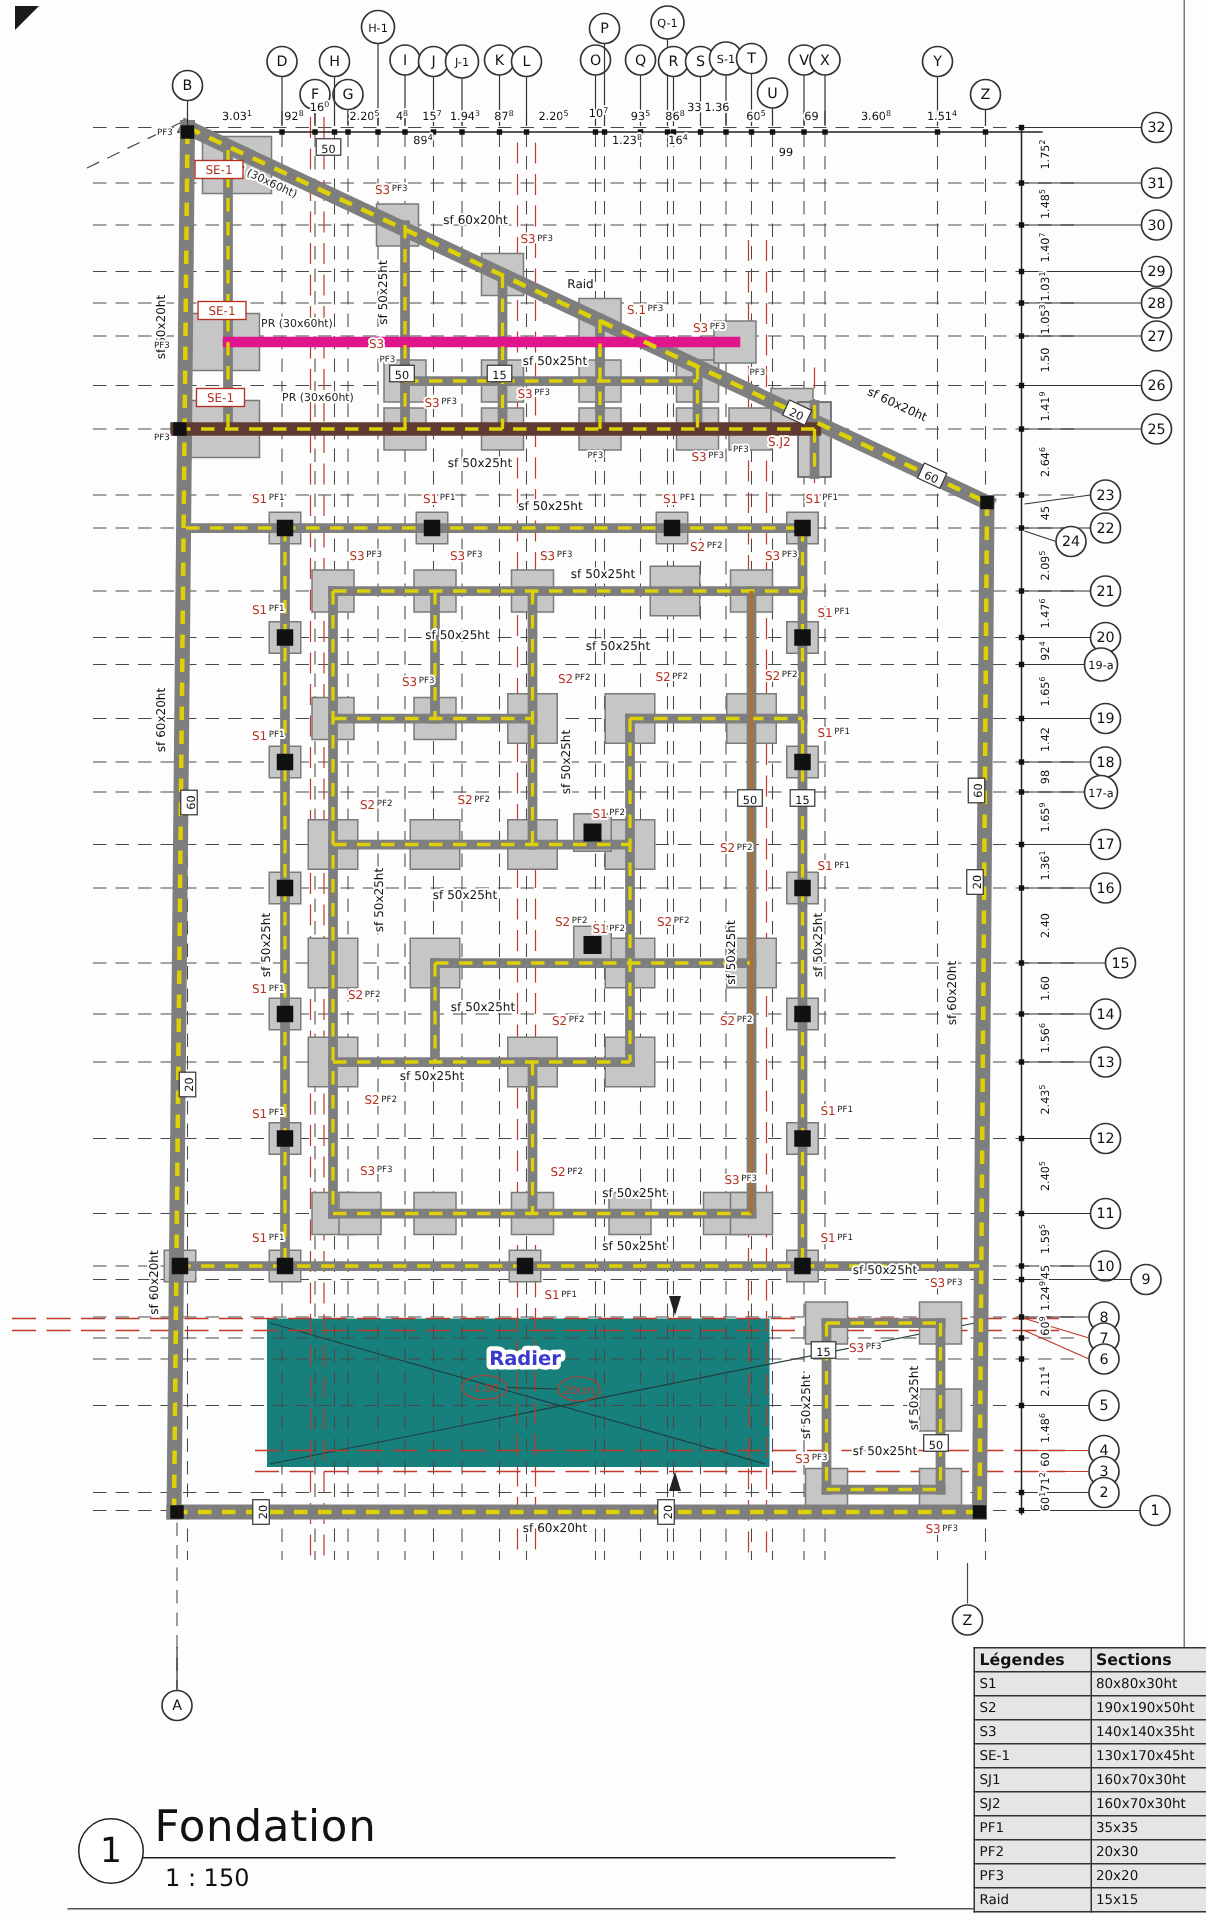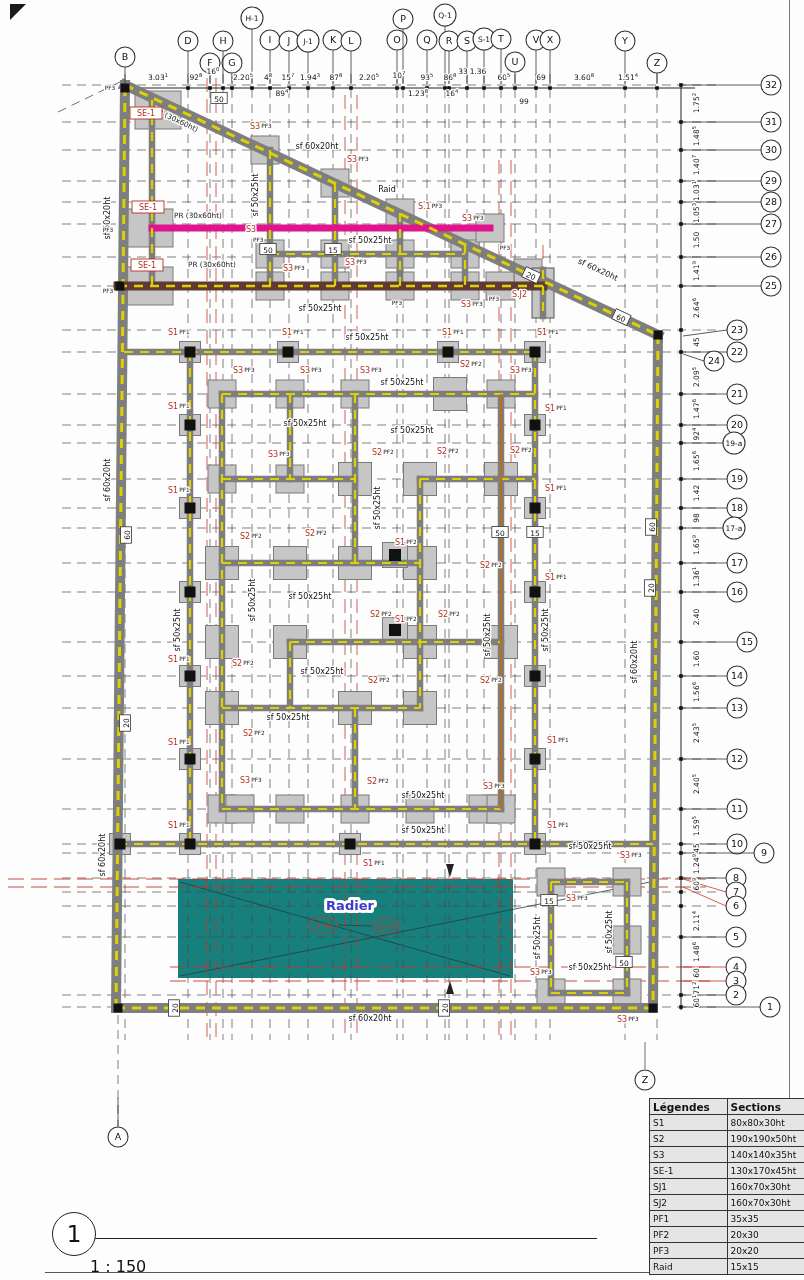--- a/index.html
+++ b/index.html
@@ -15,21 +15,21 @@
   #legend{position:absolute;left:649px;top:1098px;width:167px;border-collapse:collapse;
           background:#e5e5e5;font-size:9px;color:#111;}
   #legend th,#legend td{border:1px solid #333;padding:1px 3px;text-align:left;height:13px;}
   #legend th{font-size:10.5px;font-weight:bold;}
   #legend th.sec{text-align:left;}
   
   #title-circle{position:absolute;left:52px;top:1212px;width:42px;height:42px;border:1.6px solid #222;
      border-radius:50%;display:flex;align-items:center;justify-content:center;font-size:23px;color:#111;background:#fff;}
   #title-name{position:absolute;left:103px;top:1200px;font-size:29px;color:#111;letter-spacing:0.5px;}
   #title-line{position:absolute;left:95px;top:1238px;width:502px;border-top:1.3px solid #222;}
-  #title-scale{position:absolute;left:90px;top:1242px;font-size:16px;color:#111;margin-top:15px;}
+  #title-scale{position:absolute;left:110px;top:1242px;font-size:16px;color:#111;}
 </style>
 </head>
 <body>
 
 <div id="page">
   <div id="corner-mark"></div>
   <div id="border-right"></div>
   <div id="border-bottom"></div>
 
   <svg id="plan-svg" width="804" height="1280" viewBox="0 0 804 1280">
@@ -795,15 +795,16 @@
         <tr>
           <td>Raid</td>
           <td>15x15</td>
         </tr>
       </tbody>
   </table>
 
   <div id="title-circle">
     <span>1</span>
   </div>
+  <div id="title-name">Fondation</div>
   <div id="title-line"></div>
   <div id="title-scale">1 : 150</div>
 </div>
 
 </body></html>

